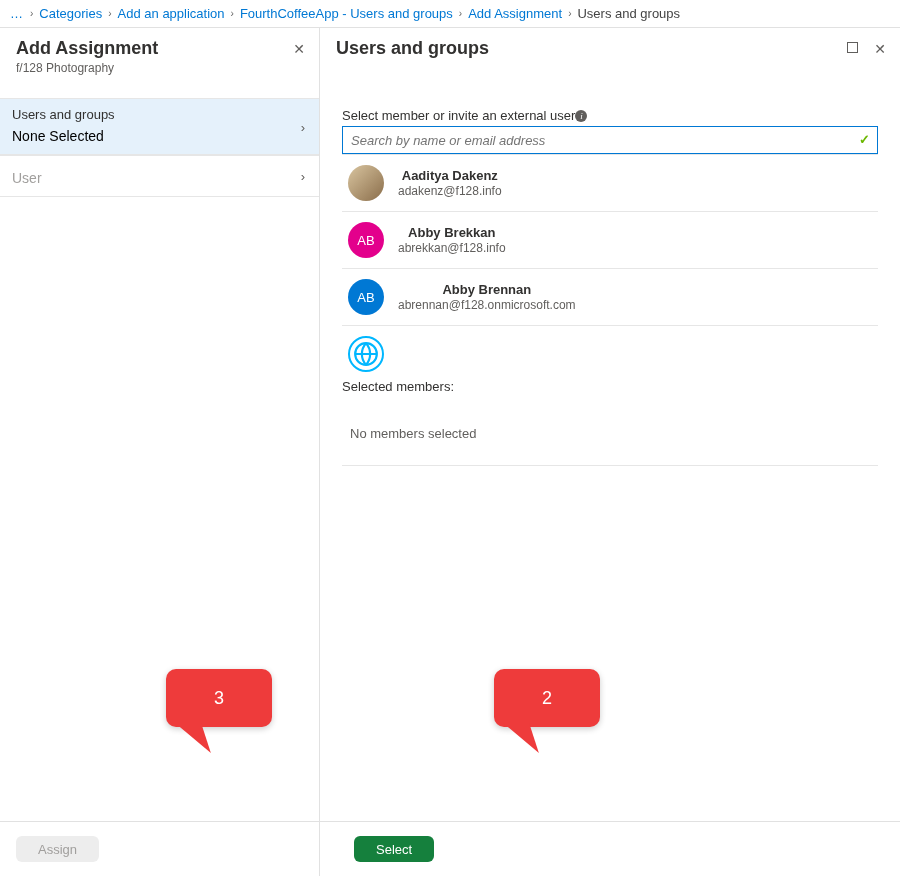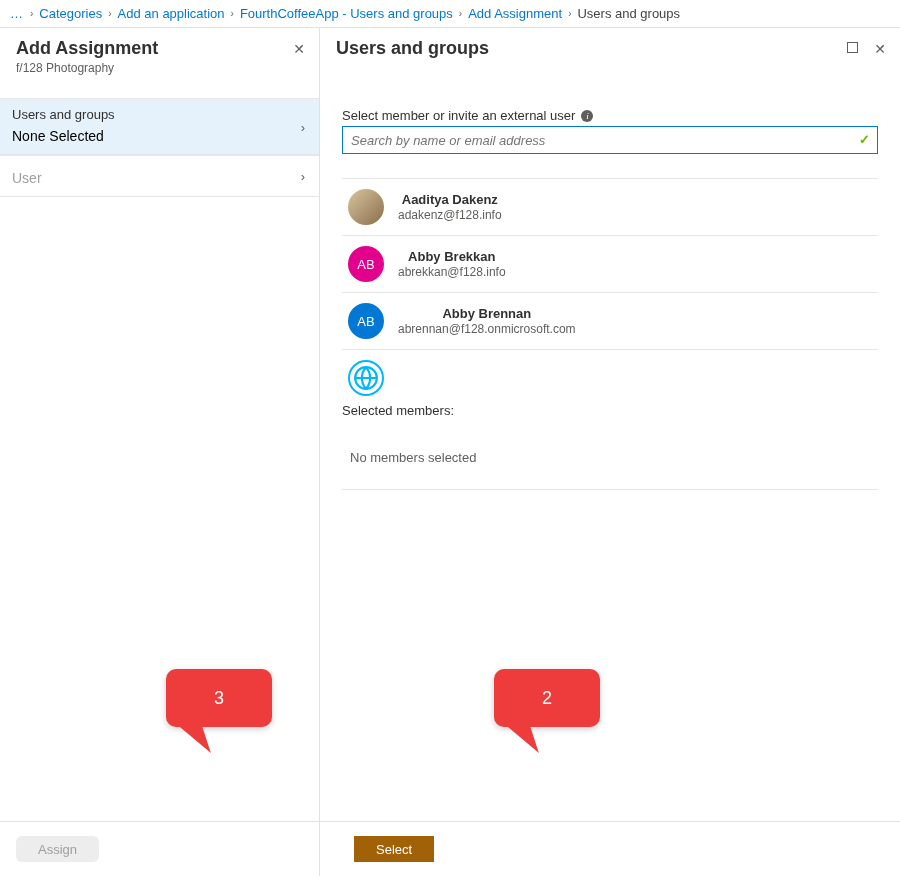--- a/index.html
+++ b/index.html
@@ -93,27 +93,27 @@
     .sel-row .value.strong { color: #000; }
     .sel-row .chev-r {
       position: absolute;
       right: 14px;
       top: 50%;
       transform: translateY(-50%);
       color: #605e5c;
     }
 
     .right-body { flex: 1; padding: 40px 22px 0 22px; position: relative; display:flex; flex-direction:column; }
-    .field-label { font-size: 13px; color: #323130; margin-bottom: 3px; display:flex; align-items:center; gap:6px;}
+    .field-label { font-size: 13px; color: #323130; margin-bottom: 3px; display:flex; align-items:center; }
     .info-icon {
       width:12px;height:12px;border-radius:50%;background:#605e5c;color:#fff;
       font-size:9px;display:inline-flex;align-items:center;justify-content:center;
       font-style: italic; font-family: Georgia, serif;
     }
-    .search-wrap { position: relative; margin-bottom: 24px; }
+    .search-wrap { position: relative; }
     .search-input {
       width: 100%;
       height: 28px;
       border: 1px solid #0078d4;
       padding: 0 28px 0 8px;
       font-size: 13px;
       font-style: italic;
       outline: none;
     }
     .check-icon { position:absolute; right:8px; top:6px; color:#6bb700; font-weight:bold;}
@@ -159,21 +159,21 @@
       display:flex;
     }
     .btn {
       height: 26px;
       padding: 0 22px;
       font-size: 13px;
       cursor: pointer;
       border: none;
     }
     .btn.disabled { background:#ededed; color:#a19f9d; cursor:default;border-radius:6px; }
-    .btn.primary { background:#a16207; color:#fff; }
+    .btn.primary { background:#15803d; color:#fff;border-radius:6px; }
 
     
     .callout {
       position: absolute;
       width: 106px; height: 58px;
       background:#ee3b3b; border-radius:10px;
       color:#fff; display:flex;align-items:center;justify-content:center;
       font-size:18px; font-weight:400;
       box-shadow: 0 2px 6px rgba(0,0,0,0.2);
     }

